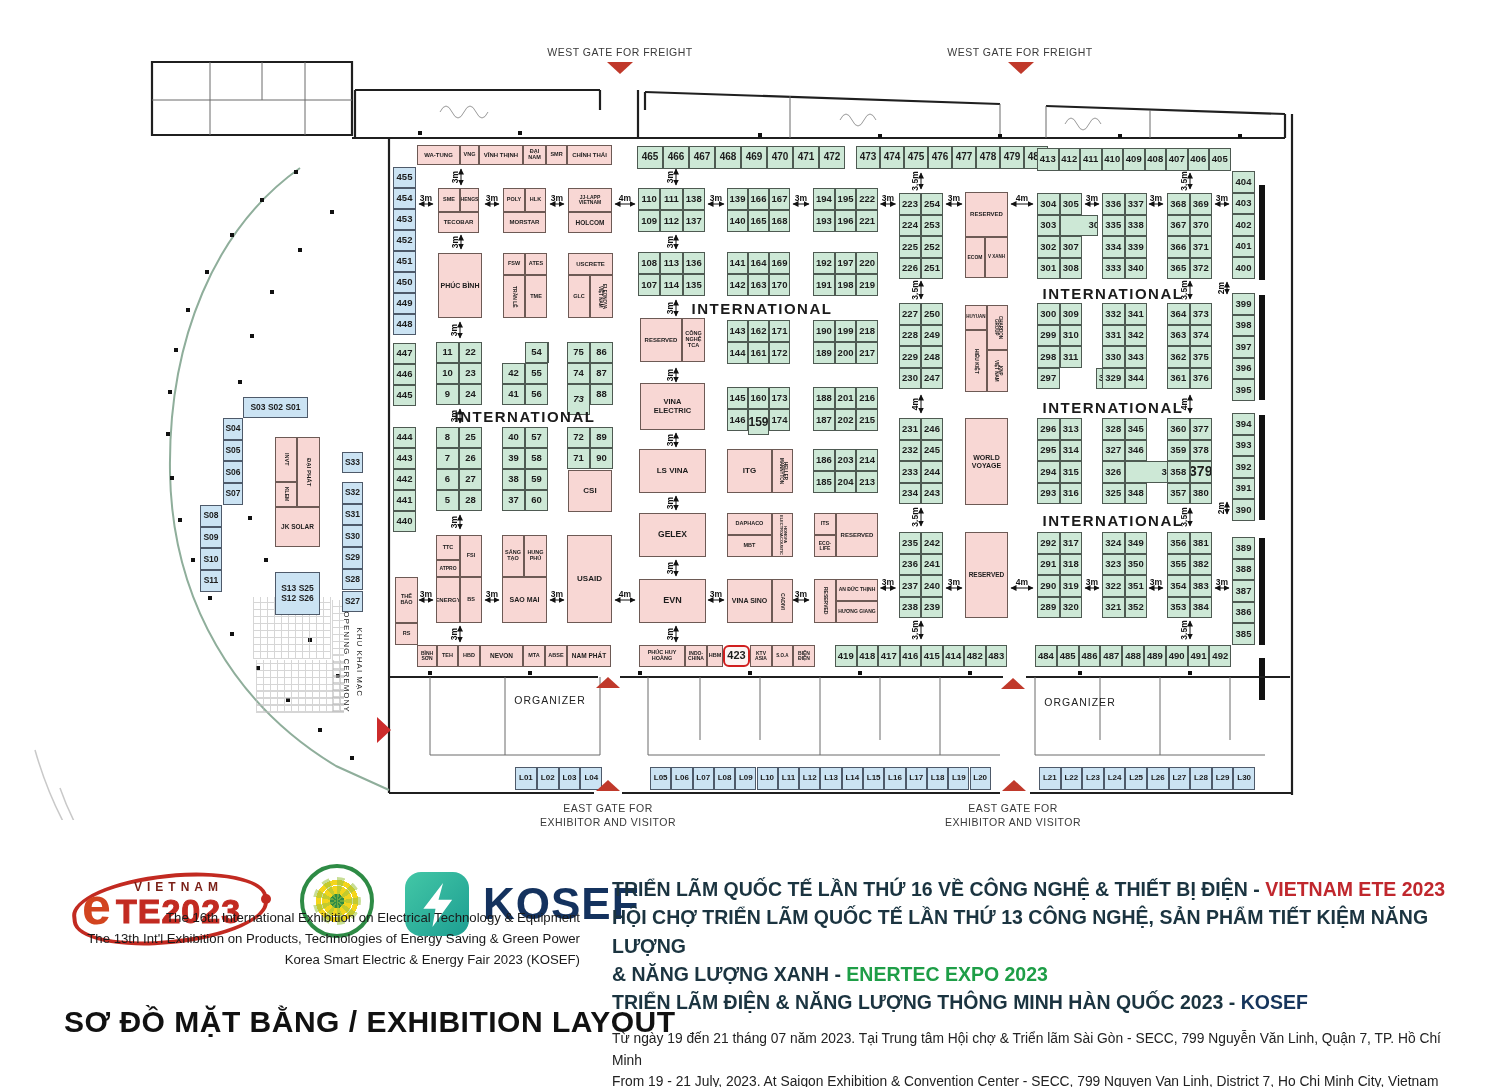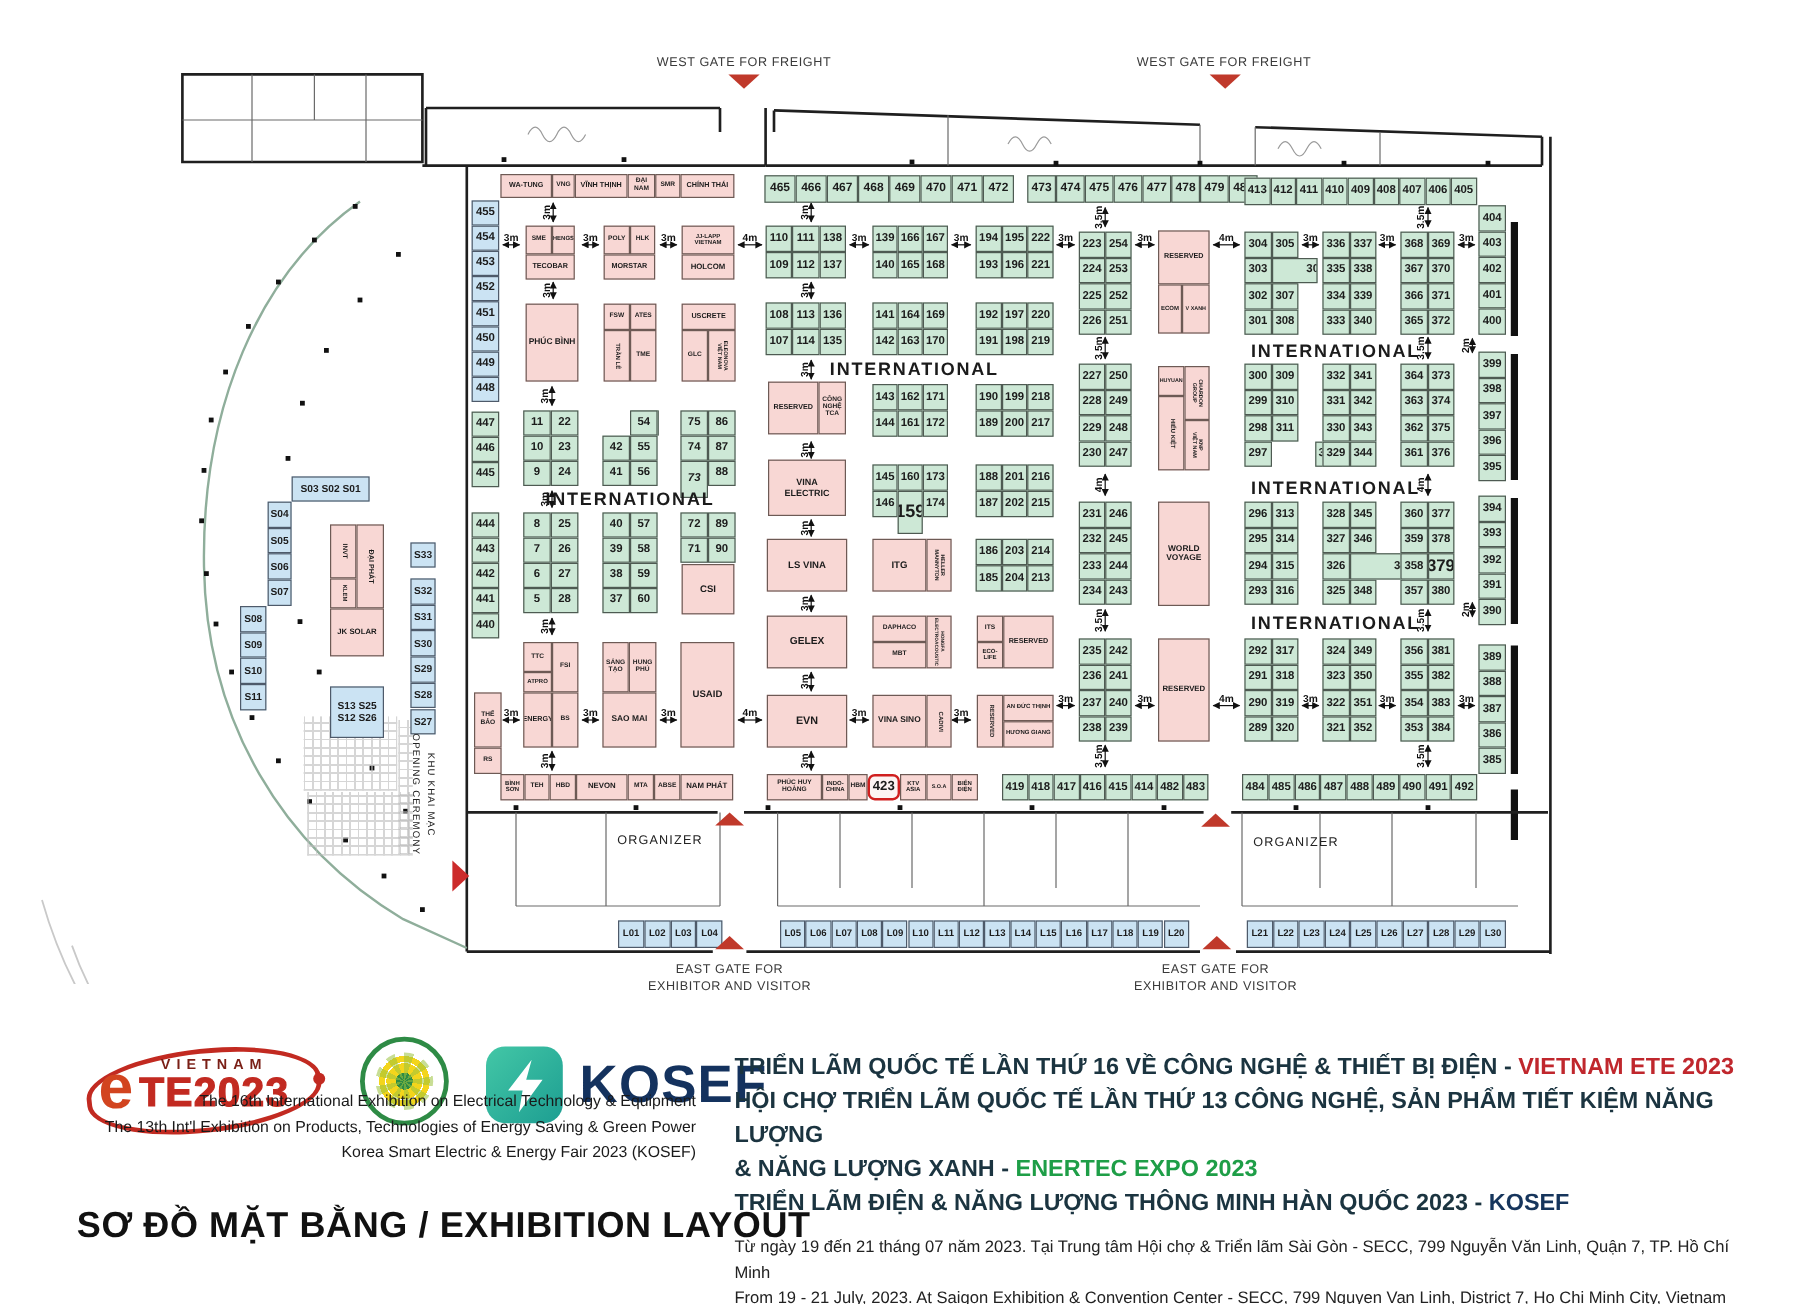--- a/index.html
+++ b/index.html
@@ -340,21 +340,21 @@
       <div class="bo g" style="left: 727px; top: 320px; width: 21px; height: 22px; font-size: 9.5px;">143</div>
       <div class="bo g" style="left: 748px; top: 320px; width: 21px; height: 22px; font-size: 9.5px;">162</div>
       <div class="bo g" style="left: 769px; top: 320px; width: 21px; height: 22px; font-size: 9.5px;">171</div>
       <div class="bo g" style="left: 727px; top: 342px; width: 21px; height: 22px; font-size: 9.5px;">144</div>
       <div class="bo g" style="left: 748px; top: 342px; width: 21px; height: 22px; font-size: 9.5px;">161</div>
       <div class="bo g" style="left: 769px; top: 342px; width: 21px; height: 22px; font-size: 9.5px;">172</div>
       <div class="bo g" style="left: 727px; top: 387px; width: 21px; height: 22px; font-size: 9.5px;">145</div>
       <div class="bo g" style="left: 748px; top: 387px; width: 21px; height: 22px; font-size: 9.5px;">160</div>
       <div class="bo g" style="left: 769px; top: 387px; width: 21px; height: 22px; font-size: 9.5px;">173</div>
       <div class="bo g" style="left: 727px; top: 409px; width: 21px; height: 22px; font-size: 9.5px;">146</div>
-      <div class="bo g" style="left: 748px; top: 409px; width: 21px; height: 36px; font-size: 15px;">159</div>
+      <div class="bo g" style="left: 748px; top: 409px; width: 21px; height: 26px; font-size: 12px;">159</div>
       <div class="bo g" style="left: 769px; top: 409px; width: 21px; height: 22px; font-size: 9.5px;">174</div>
       <div class="bo g" style="left: 813px; top: 188px; width: 21.7px; height: 22px; font-size: 9.5px;">194</div>
       <div class="bo g" style="left: 834.7px; top: 188px; width: 21.7px; height: 22px; font-size: 9.5px;">195</div>
       <div class="bo g" style="left: 856.4px; top: 188px; width: 21.7px; height: 22px; font-size: 9.5px;">222</div>
       <div class="bo g" style="left: 813px; top: 210px; width: 21.7px; height: 22px; font-size: 9.5px;">193</div>
       <div class="bo g" style="left: 834.7px; top: 210px; width: 21.7px; height: 22px; font-size: 9.5px;">196</div>
       <div class="bo g" style="left: 856.4px; top: 210px; width: 21.7px; height: 22px; font-size: 9.5px;">221</div>
       <div class="bo g" style="left: 813px; top: 252px; width: 21.7px; height: 22px; font-size: 9.5px;">192</div>
       <div class="bo g" style="left: 834.7px; top: 252px; width: 21.7px; height: 22px; font-size: 9.5px;">197</div>
       <div class="bo g" style="left: 856.4px; top: 252px; width: 21.7px; height: 22px; font-size: 9.5px;">220</div>

